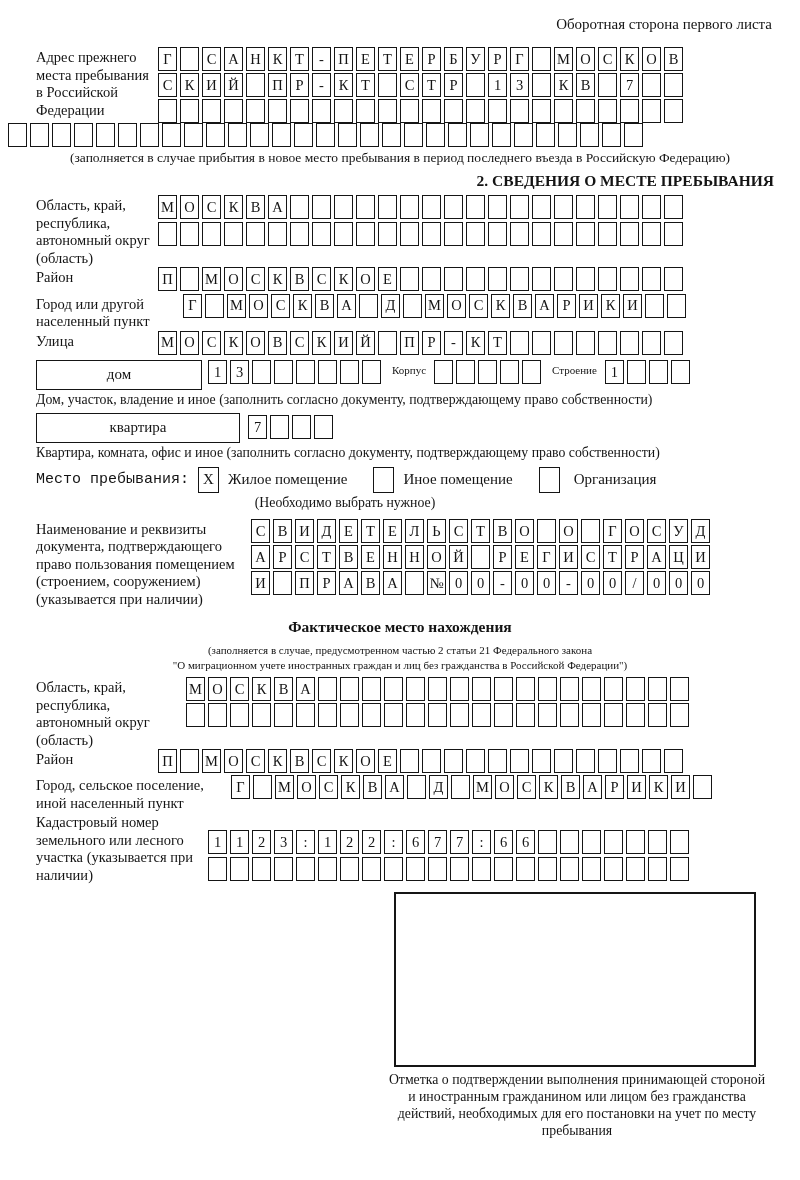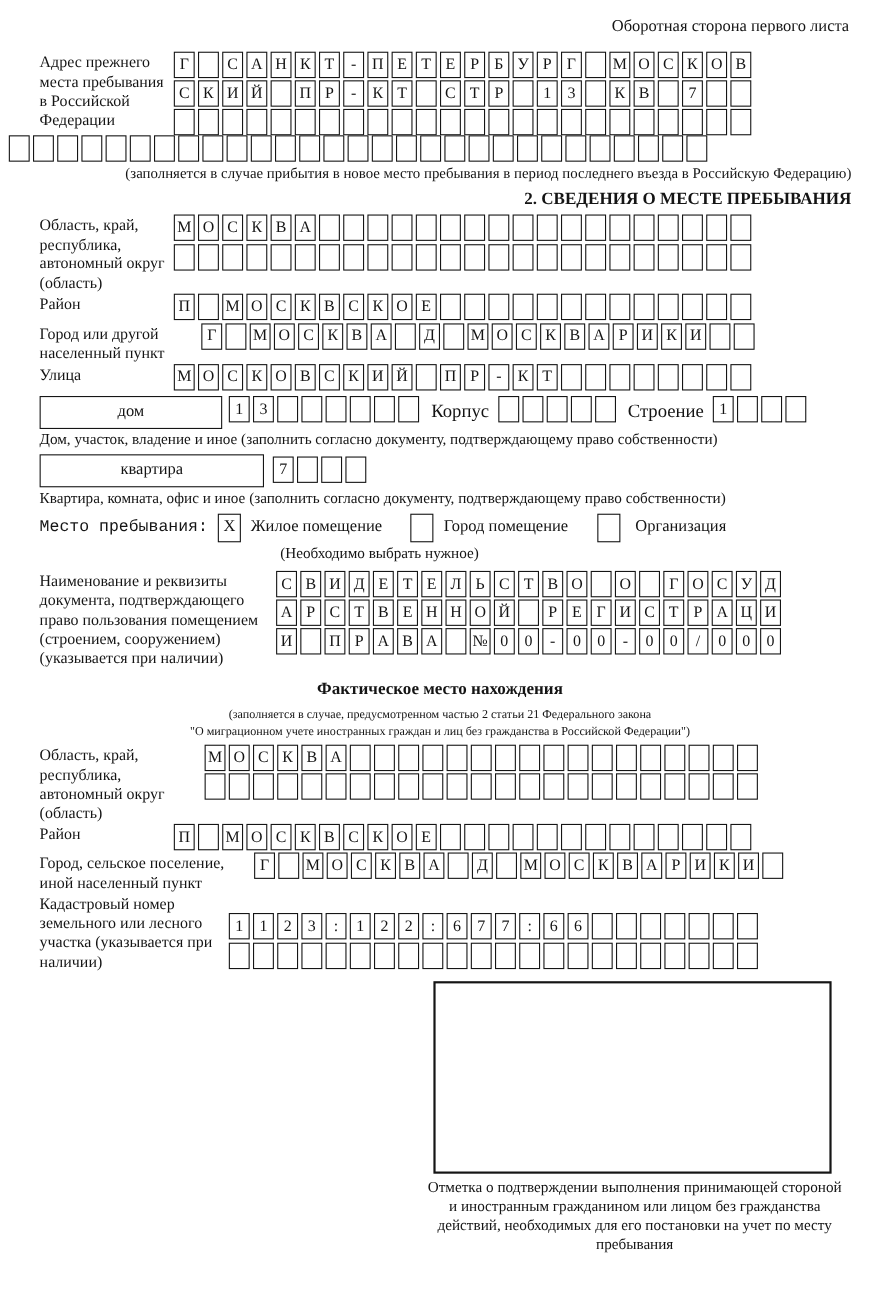--- a/index.html
+++ b/index.html
@@ -22,28 +22,28 @@
 
   .cellcol { display:flex; flex-direction:column; }
   .crow { display:flex; margin-bottom:2.2px; }
   .cell {
     width:19px; height:24px; border:1.6px solid #151515; margin-right:3px;
     display:inline-flex; align-items:center; justify-content:center;
     font-size:14.5px; line-height:1; background:#fff;
   }
   .fullrow { margin-left:-28px; margin-bottom:2px; }
 
-  .note { text-align:right; font-size:13.5px; margin:3px 0 6px -10px; }
+  .note { text-align:center; font-size:13.5px; margin:3px 0 6px -10px; }
   .sect-title { text-align:right; font-weight:bold; font-size:15.5px; margin:2px 0 5px -10px; }
 
   .widebox {
     height:30px; border:1.7px solid #151515; display:flex; align-items:center;
     justify-content:center; font-size:15px; background:#fff;
   }
-  .inlinelab { font-size:17px; padding:4px 8px 0 8px; white-space:nowrap; }
+  .inlinelab { font-size:11px; padding:4px 8px 0 8px; white-space:nowrap; }
   .caption { font-size:13.8px; margin:2px 0 5px 0; }
 
   .mesto { display:flex; align-items:center; margin:6px 0 2px 0; }
   .chk {
     width:21px; height:26px; border:1.7px solid #151515; margin:0 9px 0 0;
     display:inline-flex; align-items:center; justify-content:center; font-size:15px;
   }
   .mesto .optlab { margin-right:26px;text-align:center; }
   .small-center { text-align:center; font-size:13.8px; margin:2px 0 8px -120px; }
 
@@ -373,21 +373,21 @@
         <span class="cell"></span>
       </div>
   </div>
   <div class="caption">Квартира, комната, офис и иное (заполнить согласно документу, подтверждающему право собственности)</div>
 
   <div class="mesto">
     <span style="margin-right:9px;font-family:Liberation Mono, monospace;">Место пребывания:</span>
     <span class="chk">X</span>
     <span class="optlab">Жилое помещение</span>
     <span class="chk"></span>
-    <span class="optlab">Город помещение</span>
+    <span class="optlab">Иное помещение</span>
     <span class="chk" style="margin-right:14px;"></span>
     <span class="optlab">Организация</span>
   </div>
   <div class="small-center">(Необходимо выбрать нужное)</div>
 
   <div class="frow">
     <div class="flabel wide">Наименование и реквизиты документа, подтверждающего право пользования помещением (строением, сооружением) (указывается при наличии)</div>
     <div class="cellcol">
       <div class="crow">
           <span class="cell">С</span>

